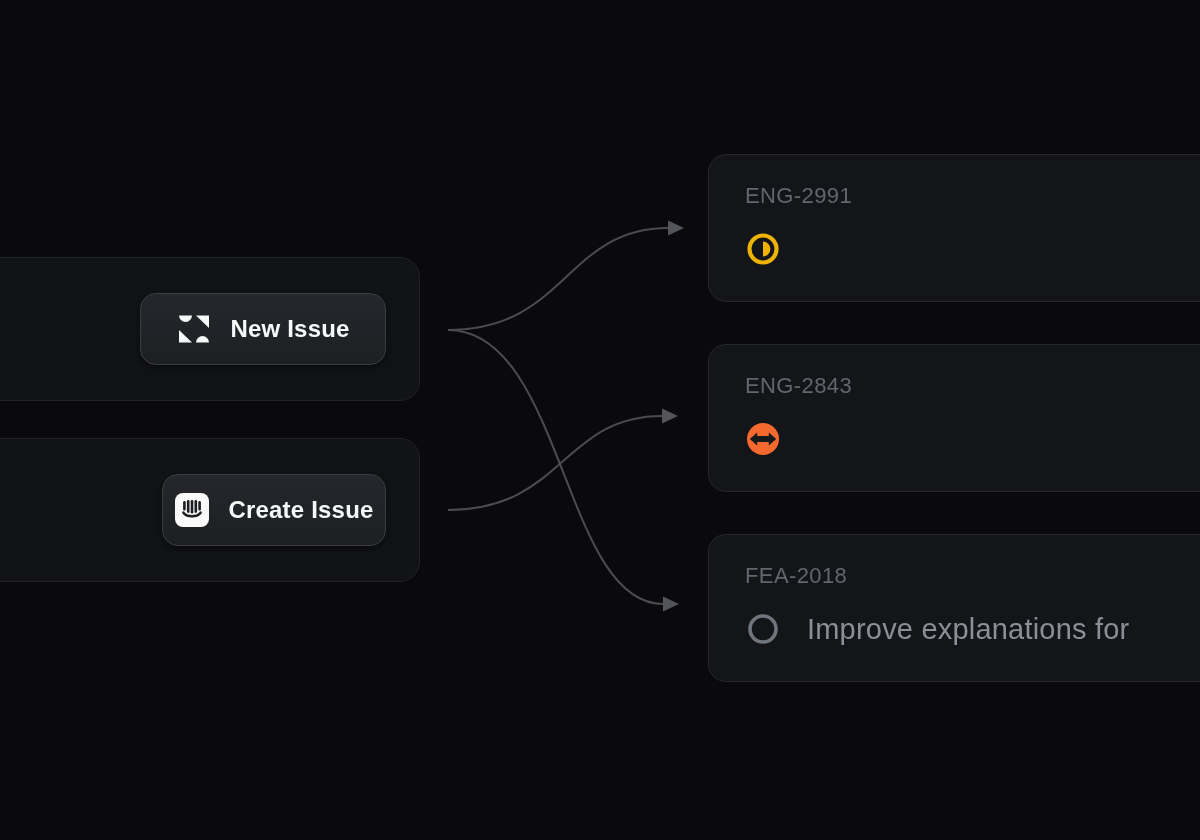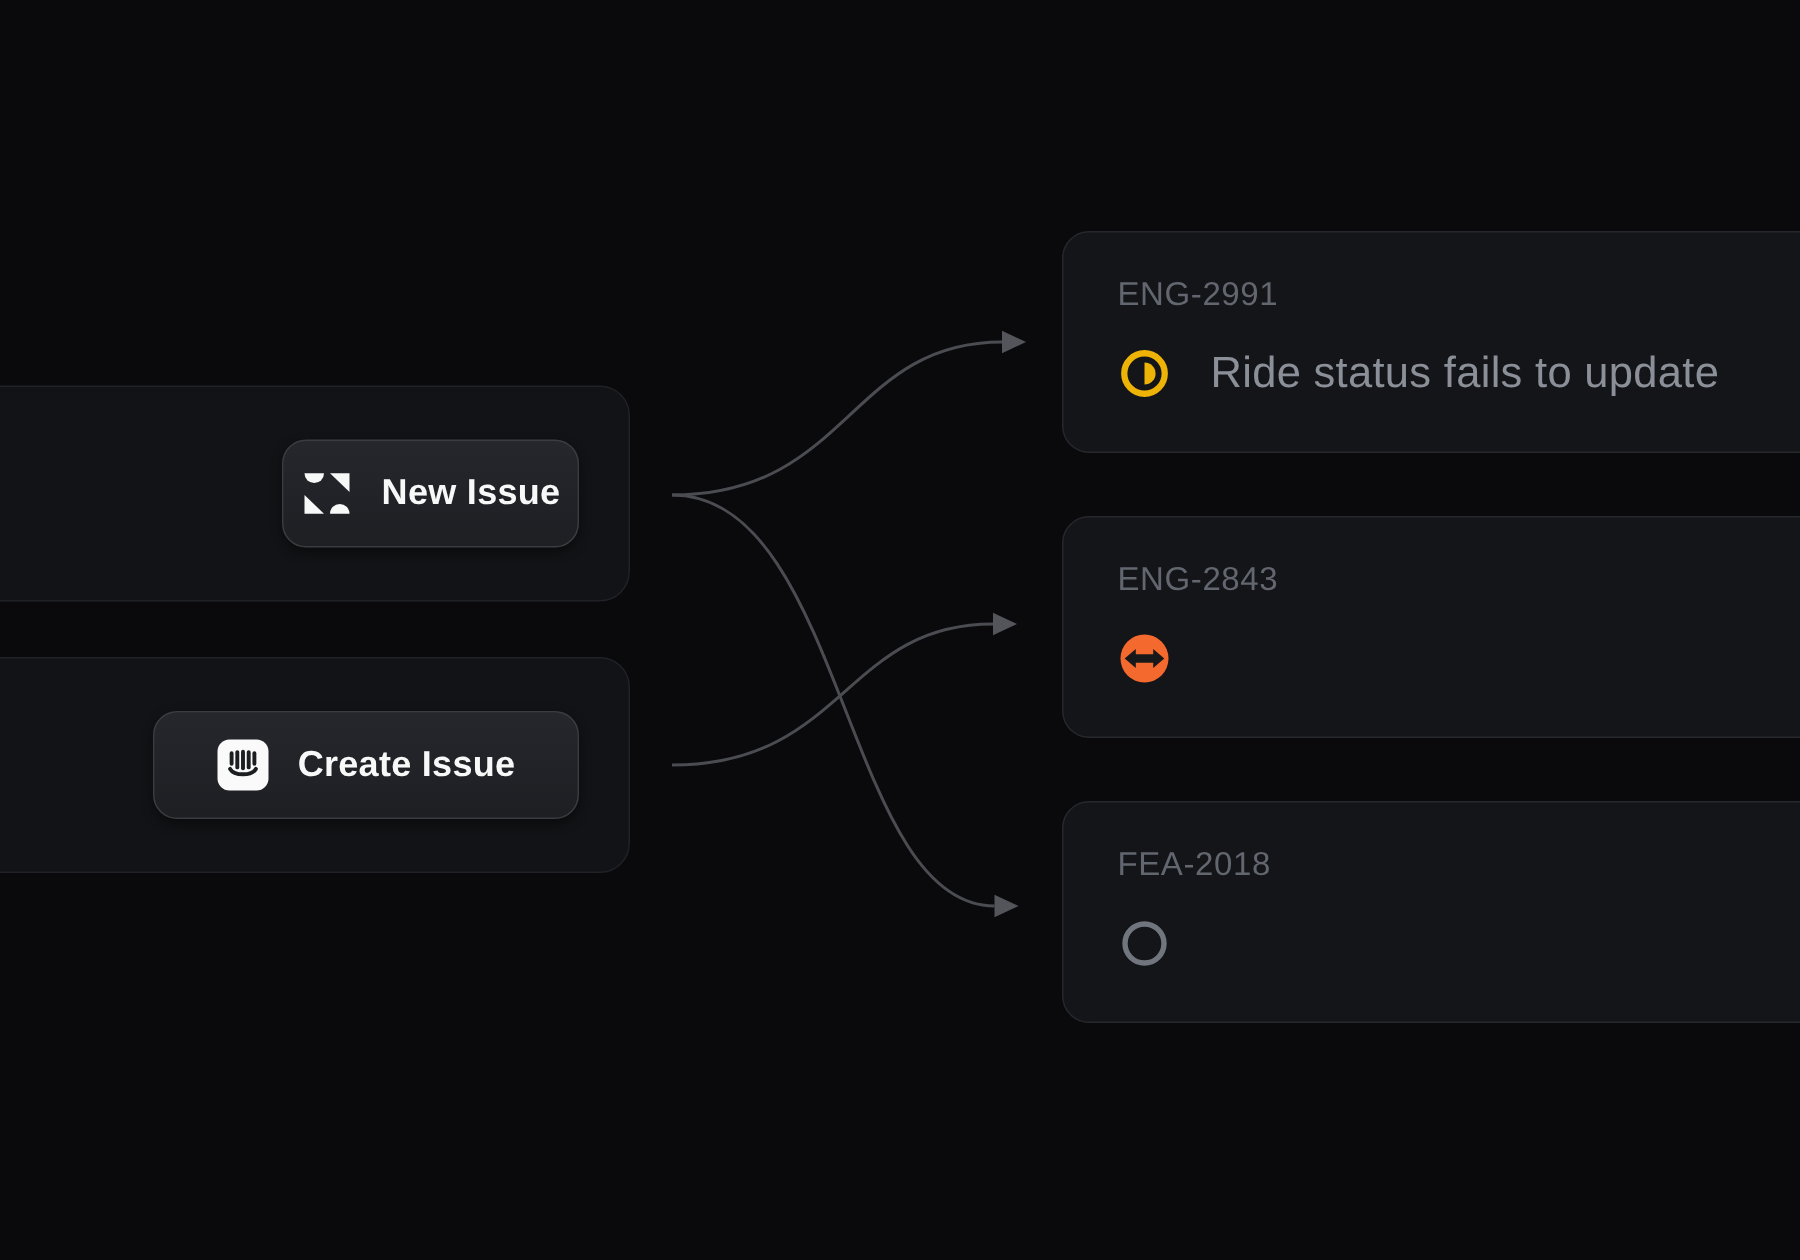--- a/index.html
+++ b/index.html
@@ -45,22 +45,22 @@
     align-items: center;
     justify-content: center;
     gap: 18px;
     color: #f7f8f8;
     font-size: 24px;
     font-weight: 700;
     letter-spacing: 0.2px;
     cursor: pointer;
     box-sizing: border-box;
   }
-  .src-btn.new    { width: 198px; }
-  .src-btn.create { width: 284px; }
+  .src-btn.new    { width: 246px; }
+  .src-btn.create { width: 224px; }
   .src-btn svg { flex: none; }
 
   
   .issue-card {
     position: absolute;
     left: 708px;
     width: 560px;
     height: 148px;
     background: #141519;
     border: 1.5px solid #26282d;
@@ -138,36 +138,36 @@
     </div>
   </div>
 
   <div class="issue-card c1">
     <div class="issue-id">ENG-2991</div>
     <div class="issue-row">
       <svg class="status-icon" viewBox="0 0 36 36">
         <circle cx="18" cy="18" r="13.5" fill="none" stroke-width="4.2" stroke="#edb306"></circle>
         <path d="M18 10.6 A7.4 7.4 0 0 1 18 25.4 Z" fill="#edb306"></path>
       </svg>
-      <span class="issue-title">Ride status fails to update</span>
     </div>
   </div>
 
   <div class="issue-card c2">
     <div class="issue-id">ENG-2843</div>
     <div class="issue-row">
       <svg class="status-icon" viewBox="0 0 36 36">
         <circle cx="18" cy="18" r="16" fill="#f4692e"></circle>
         <path d="M4.8 18 L12.2 11.6 V15.1 H23.8 V11.6 L31.2 18 L23.8 24.4 V20.9 H12.2 V24.4 Z" fill="#17181a"></path>
       </svg>
     </div>
   </div>
 
   <div class="issue-card c3">
     <div class="issue-id">FEA-2018</div>
     <div class="issue-row">
       <svg class="status-icon" viewBox="0 0 36 36">
         <circle cx="18" cy="18" r="13" fill="none" stroke-width="3.6" stroke="#70757e"></circle>
       </svg>
+      <span class="issue-title">Improve explanations for</span>
     </div>
   </div>
 
 </div>
 
 </body></html>

